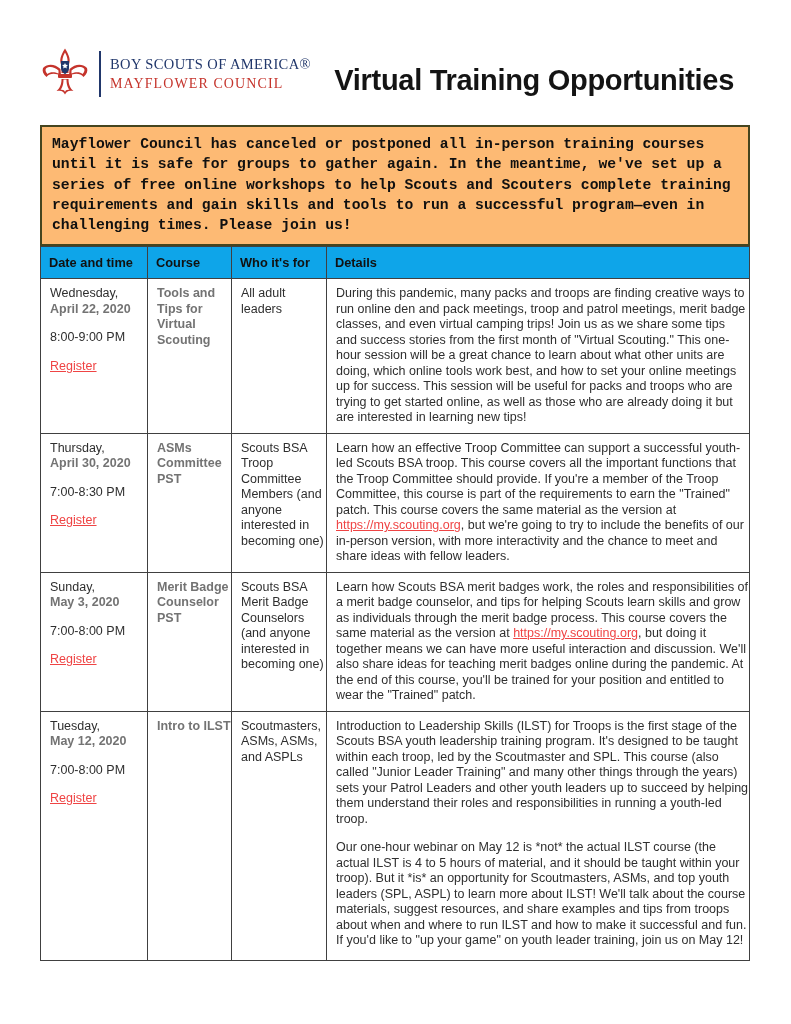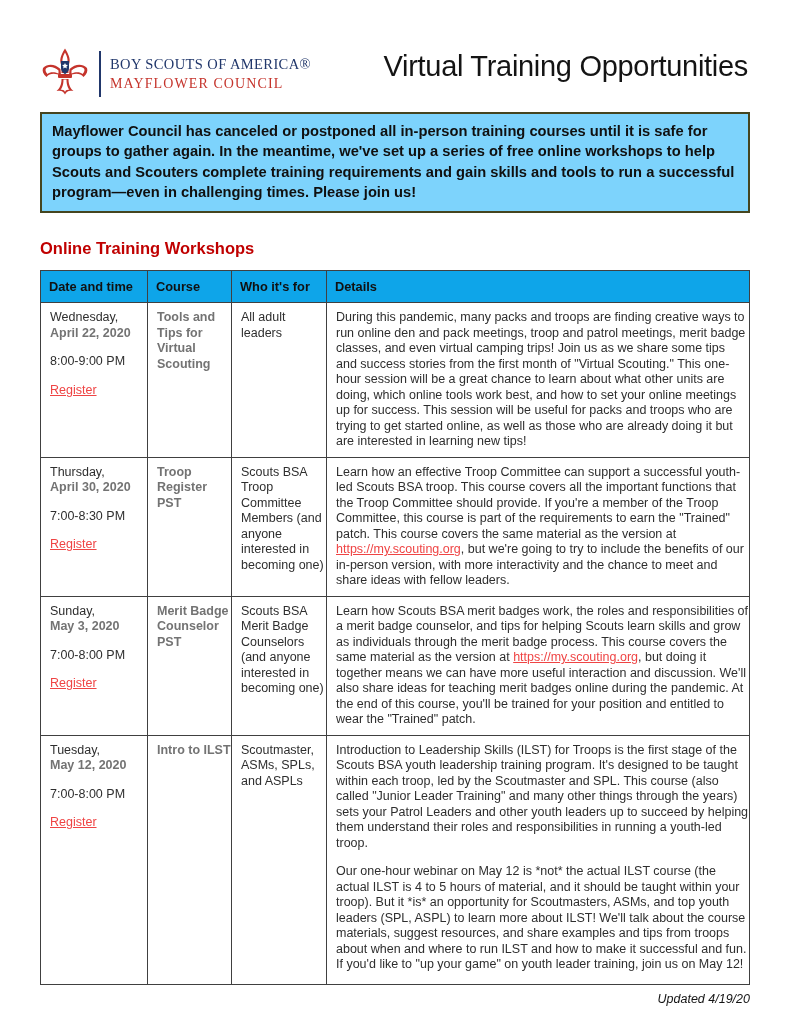--- a/index.html
+++ b/index.html
@@ -20,32 +20,33 @@
   .logo-divider { width:2px; height:46px; background:#21376b; }
   .logo-org {
     font-family:"Liberation Serif", serif;
     color:#21376b; font-size:14.5px; letter-spacing:0.4px; white-space:nowrap;
   }
   .logo-council {
     font-family:"Liberation Serif", serif;
     color:#c5342c; font-size:14px; letter-spacing:1.1px; margin-top:3px;
   }
   .titles { text-align:right; padding-top:8px; }
-  .page-title { margin:2px; font-size:29px; font-weight:normal; color:#141414; letter-spacing:-0.3px; }
+  .page-title { margin:16px; font-size:29px; font-weight:bold; color:#141414; letter-spacing:-0.3px; }
   .page-subtitle { font-size:19px; color:#141414; margin-top:3px; }
 
   
   .notice {
-    background:#7dd3fc;
+    background:#fdba74;
     border:2px solid #45451f;
     padding:7px 10px 9px 10px;
     font-weight:bold;
     font-size:14.7px;
     line-height:1.38;
     color:#101010;
+    font-family:Liberation Mono, monospace;
   }
 
   
   .section-title { color:#c00000; font-size:16.5px; font-weight:bold; margin:26px 0 12px 0; }
 
   
   table { width:100%; border-collapse:collapse; table-layout:fixed; }
   th, td { border:1px solid #404040; vertical-align:top; text-align:left; }
   th { background:#0ea5e9; font-size:12.8px; padding:8px 8px; color:#111; }
   td { font-size:12.5px; line-height:1.24; padding:7px 0 7px 9px; }
@@ -88,21 +89,20 @@
         <div class="logo-council">MAYFLOWER COUNCIL</div>
       </div>
     </div>
     <div class="titles">
       <h1 class="page-title">Virtual Training Opportunities</h1>
     </div>
   </div>
 
   <div class="notice">Mayflower Council has canceled or postponed all in-person training courses until it is safe for groups to gather again. In the meantime, we've set up a series of free online workshops to help Scouts and Scouters complete training requirements and gain skills and tools to run a successful program—even in challenging times. Please join us!</div>
 
-  <h2 class="section-title">Online Training Workshops</h2>
 
   <table>
     <colgroup>
       <col style="width:107px">
         <col style="width:84px">
         <col style="width:95px">
         <col>
     </colgroup>
     <thead>
       <tr>
@@ -124,21 +124,21 @@
           <td class="details-cell">
             <p>During this pandemic, many packs and troops are finding creative ways to run online den and pack meetings, troop and patrol meetings, merit badge classes, and even virtual camping trips! Join us as we share some tips and success stories from the first month of "Virtual Scouting." This one-hour session will be a great chance to learn about what other units are doing, which online tools work best, and how to set your online meetings up for success. This session will be useful for packs and troops who are trying to get started online, as well as those who are already doing it but are interested in learning new tips!</p>
           </td>
         </tr>
         <tr>
           <td>
             <p><span>Thursday,</span><br><strong>April 30, 2020</strong></p>
             <p>7:00-8:30 PM</p>
             <p><a href="#">Register</a></p>
           </td>
-          <td><strong>Troop Register PST</strong></td>
+          <td><strong>ASMs Committee PST</strong></td>
           <td><span>Scouts BSA Troop Committee Members (and anyone interested in becoming one)</span></td>
           <td class="details-cell">
             <p>Learn how an effective Troop Committee can support a successful youth-led Scouts BSA troop. This course covers all the important functions that the Troop Committee should provide. If you're a member of the Troop Committee, this course is part of the requirements to earn the "Trained" patch. This course covers the same material as the version at <a href="#">https://my.scouting.org</a>, but we're going to try to include the benefits of our in-person version, with more interactivity and the chance to meet and share ideas with fellow leaders.</p>
           </td>
         </tr>
         <tr>
           <td>
             <p><span>Sunday,</span><br><strong>May 3, 2020</strong></p>
             <p>7:00-8:00 PM</p>
             <p><a href="#">Register</a></p>
@@ -149,24 +149,23 @@
             <p>Learn how Scouts BSA merit badges work, the roles and responsibilities of a merit badge counselor, and tips for helping Scouts learn skills and grow as individuals through the merit badge process. This course covers the same material as the version at <a href="#">https://my.scouting.org</a>, but doing it together means we can have more useful interaction and discussion. We'll also share ideas for teaching merit badges online during the pandemic. At the end of this course, you'll be trained for your position and entitled to wear the "Trained" patch.</p>
           </td>
         </tr>
         <tr>
           <td>
             <p><span>Tuesday,</span><br><strong>May 12, 2020</strong></p>
             <p>7:00-8:00 PM</p>
             <p><a href="#">Register</a></p>
           </td>
           <td><strong>Intro to ILST</strong></td>
-          <td><span>Scoutmaster, ASMs, SPLs, and ASPLs</span></td>
+          <td><span>Scoutmasters, ASMs, ASMs, and ASPLs</span></td>
           <td class="details-cell">
             <p>Introduction to Leadership Skills (ILST) for Troops is the first stage of the Scouts BSA youth leadership training program. It's designed to be taught within each troop, led by the Scoutmaster and SPL. This course (also called "Junior Leader Training" and many other things through the years) sets your Patrol Leaders and other youth leaders up to succeed by helping them understand their roles and responsibilities in running a youth-led troop.</p>
             <p>Our one-hour webinar on May 12 is *not* the actual ILST course (the actual ILST is 4 to 5 hours of material, and it should be taught within your troop). But it *is* an opportunity for Scoutmasters, ASMs, and top youth leaders (SPL, ASPL) to learn more about ILST! We'll talk about the course materials, suggest resources, and share examples and tips from troops about when and where to run ILST and how to make it successful and fun. If you'd like to "up your game" on youth leader training, join us on May 12!</p>
           </td>
         </tr>
       </tbody>
   </table>
 
-  <div class="footer">Updated 4/19/20</div>
 
 </div>
 
 </body></html>

